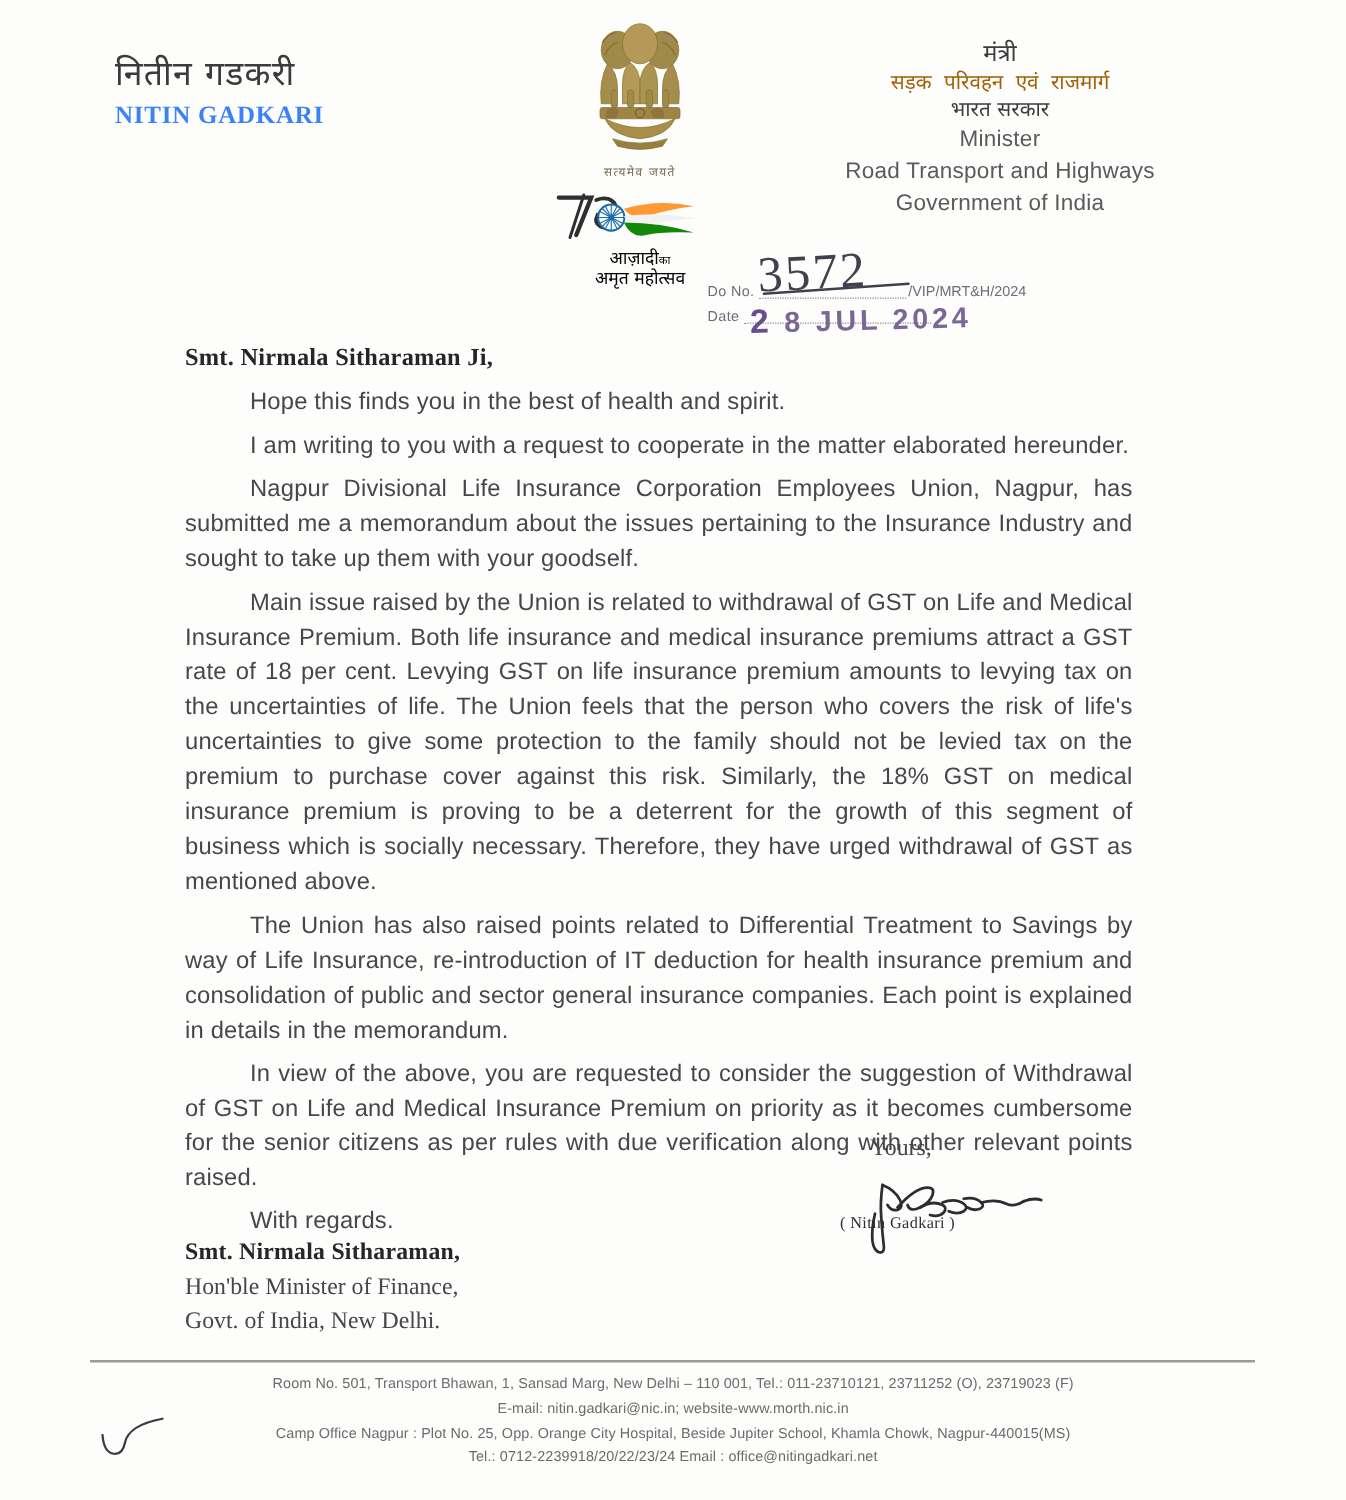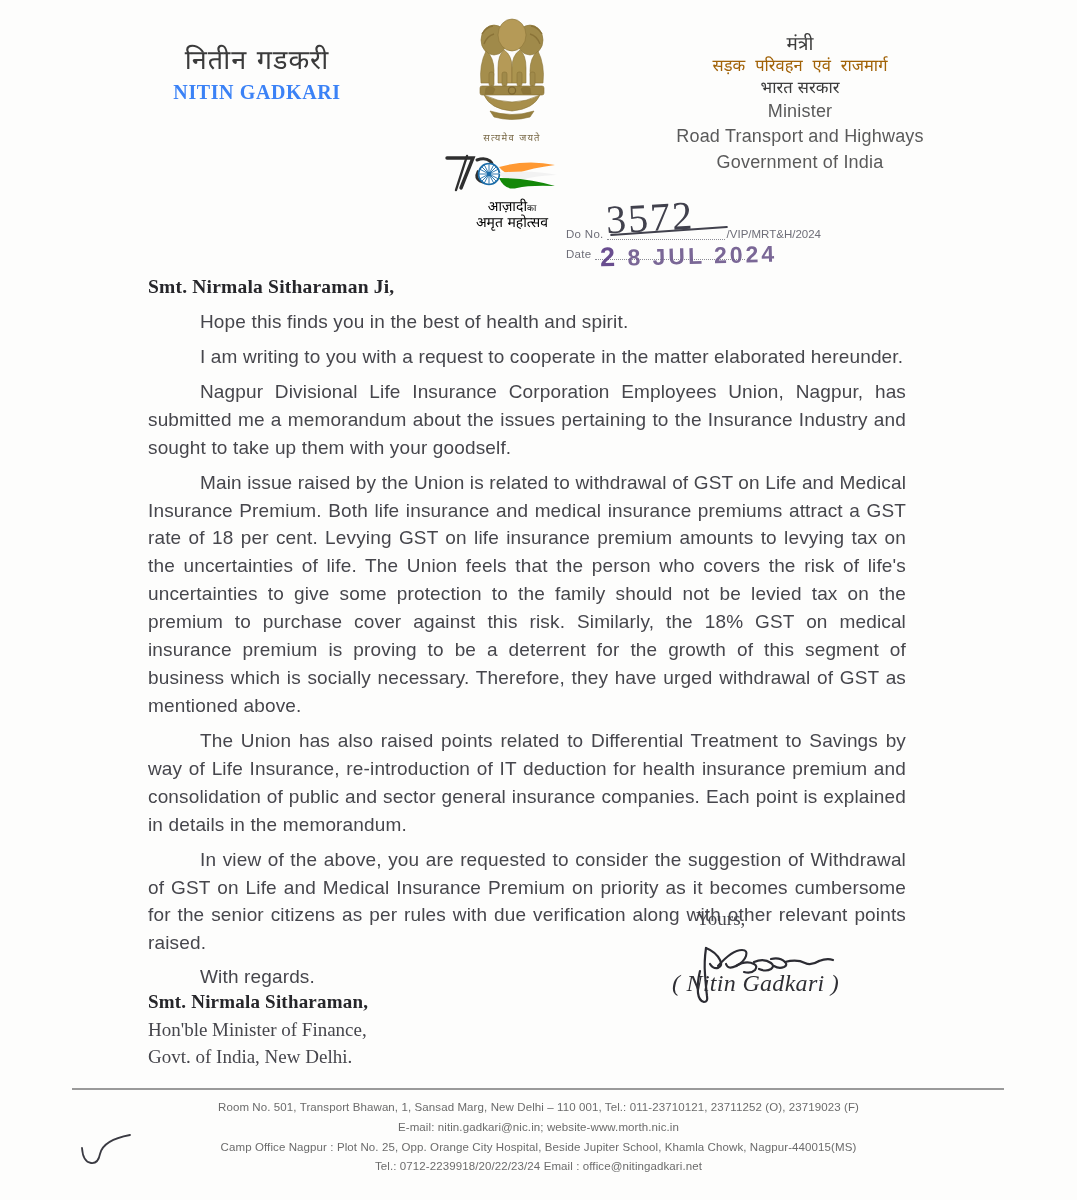--- a/index.html
+++ b/index.html
@@ -25,21 +25,21 @@
   .header {
     position: relative;
     height: 268px;
   }
 
   .header-left {
     position: absolute;
     left: 92px;
     top: 44px;
     width: 330px;
-    text-align: center;
+    text-align: left;
   }
   .name-hindi {
     font-family: "DejaVu Sans", sans-serif;
     font-size: 27px;
     color: #3b3b3b;
     letter-spacing: 1px;
     line-height: 1.15;
     white-space: nowrap;
   }
   .name-english {
@@ -228,26 +228,25 @@
     margin-left: 6px;
   }
   .signature-svg {
     display: block;
     margin: 2px 0 0 -28px;
     width: 230px;
     height: 72px;
   }
   .sign-name {
     font-family: "Liberation Serif", serif;
-    font-size: 24px;
+    font-size: 13px;
     color: #2f2f34;
     margin-top: -34px;
     margin-left: -18px;
     letter-spacing: 0.3px;
-    font-style: italic;
   }
 
   
   .recipient {
     position: absolute;
     left: 148px;
     top: 988px;
     font-family: "Liberation Serif", serif;
     font-size: 19px;
     line-height: 1.46;

